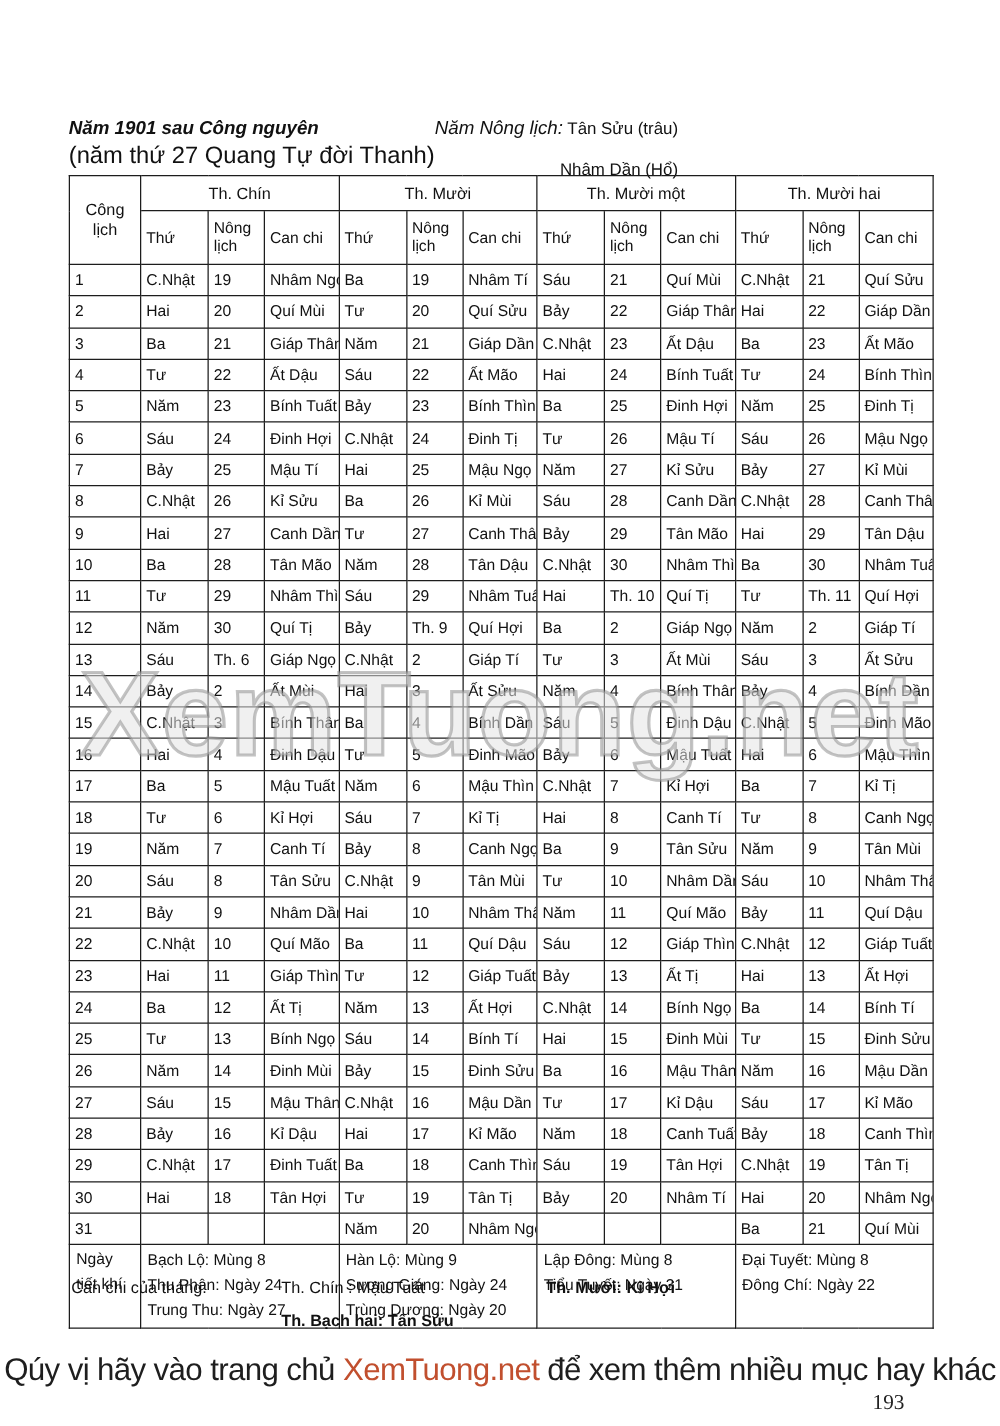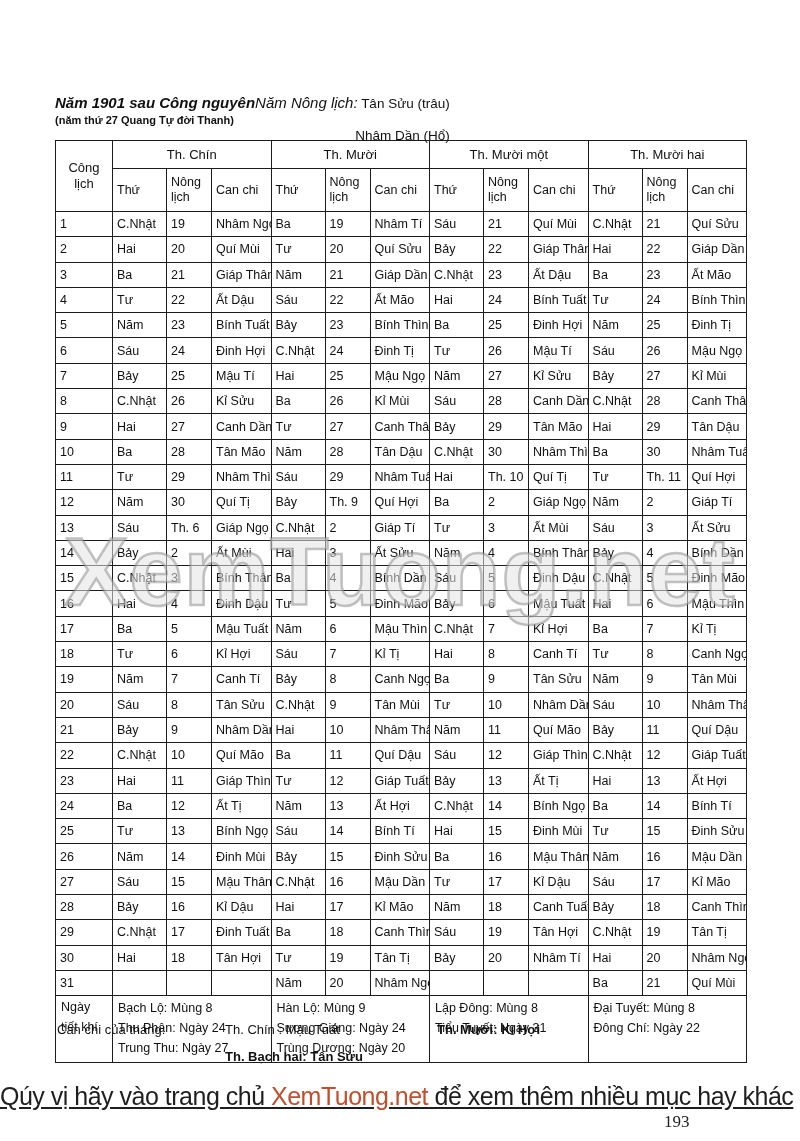--- a/index.html
+++ b/index.html
@@ -4,21 +4,21 @@
 <style>
   html,body{margin:0;padding:0;}
   body{
     width:800px;height:1141px;position:relative;background:#ffffff;
     font-family:"Liberation Sans","DejaVu Sans",sans-serif;color:#111;
     overflow:hidden;
   }
   
   .doc-header{position:absolute;top:94px;left:55px;width:690px;display:flex;justify-content:flex-start;}
   .hdr-left .l1{font-size:15px;font-weight:bold;font-style:italic;}
-  .hdr-left .l2{font-size:11px;margin-top:3px;font-weight:bold;}
+  .hdr-left .l2{font-size:19px;margin-top:3px;}
   .hdr-right{text-align:right;}
   .hdr-right .l1{font-size:13.5px;}
   .hdr-right .l1 b{font-size:15px;font-weight:normal;font-style:italic;}
   .hdr-right .l2{font-size:13.5px;margin-top:17px;}
   
   .tbl-wrap{position:absolute;top:140px;left:55px;}
   table{border-collapse:collapse;table-layout:fixed;width:690px;font-size:12.5px;}
   td,th{border:1.5px solid #1c1c1c;padding:1px 4px;text-align:left;font-weight:normal;
         vertical-align:middle;overflow:hidden;}
   thead th{white-space:normal;line-height:1.2;}
@@ -37,23 +37,23 @@
     -webkit-text-stroke:2.5px rgba(135,135,135,0.5);
     text-align:center;z-index:6;pointer-events:none;letter-spacing:1px;
   }
   
   .canchi{position:absolute;top:1016px;left:57px;width:690px;font-size:13px;}
   .canchi .row{display:flex;line-height:27px;}
   .canchi .cell-a{width:168px;}
   .canchi .cell-b{width:212px;}
   .canchi .cell-c{flex:1;font-weight:bold;}
   
-  .footer-line{position:absolute;top:1082px;left:0;width:662px;text-align:center;
-    font-size:25px;letter-spacing:-0.5px;color:#1e1e1e;white-space:nowrap;text-decoration:underline;}
-  .page-number{position:absolute;top:1112px;left:664px;font-size:17px;
+  .footer-line{position:absolute;top:1082px;left:0;width:800px;text-align:center;
+    font-size:25px;letter-spacing:-0.5px;color:#1e1e1e;white-space:nowrap;}
+  .page-number{position:absolute;top:1112px;left:698px;font-size:17px;
     font-family:"Liberation Serif","DejaVu Serif",serif;color:#222;}
 </style>
 </head>
 <body>
 
 <div class="doc-header">
   <div class="hdr-left">
     <div class="l1">Năm 1901 sau Công nguyên</div>
     <div class="l2">(năm thứ 27 Quang Tự đời Thanh)</div>
   </div>

